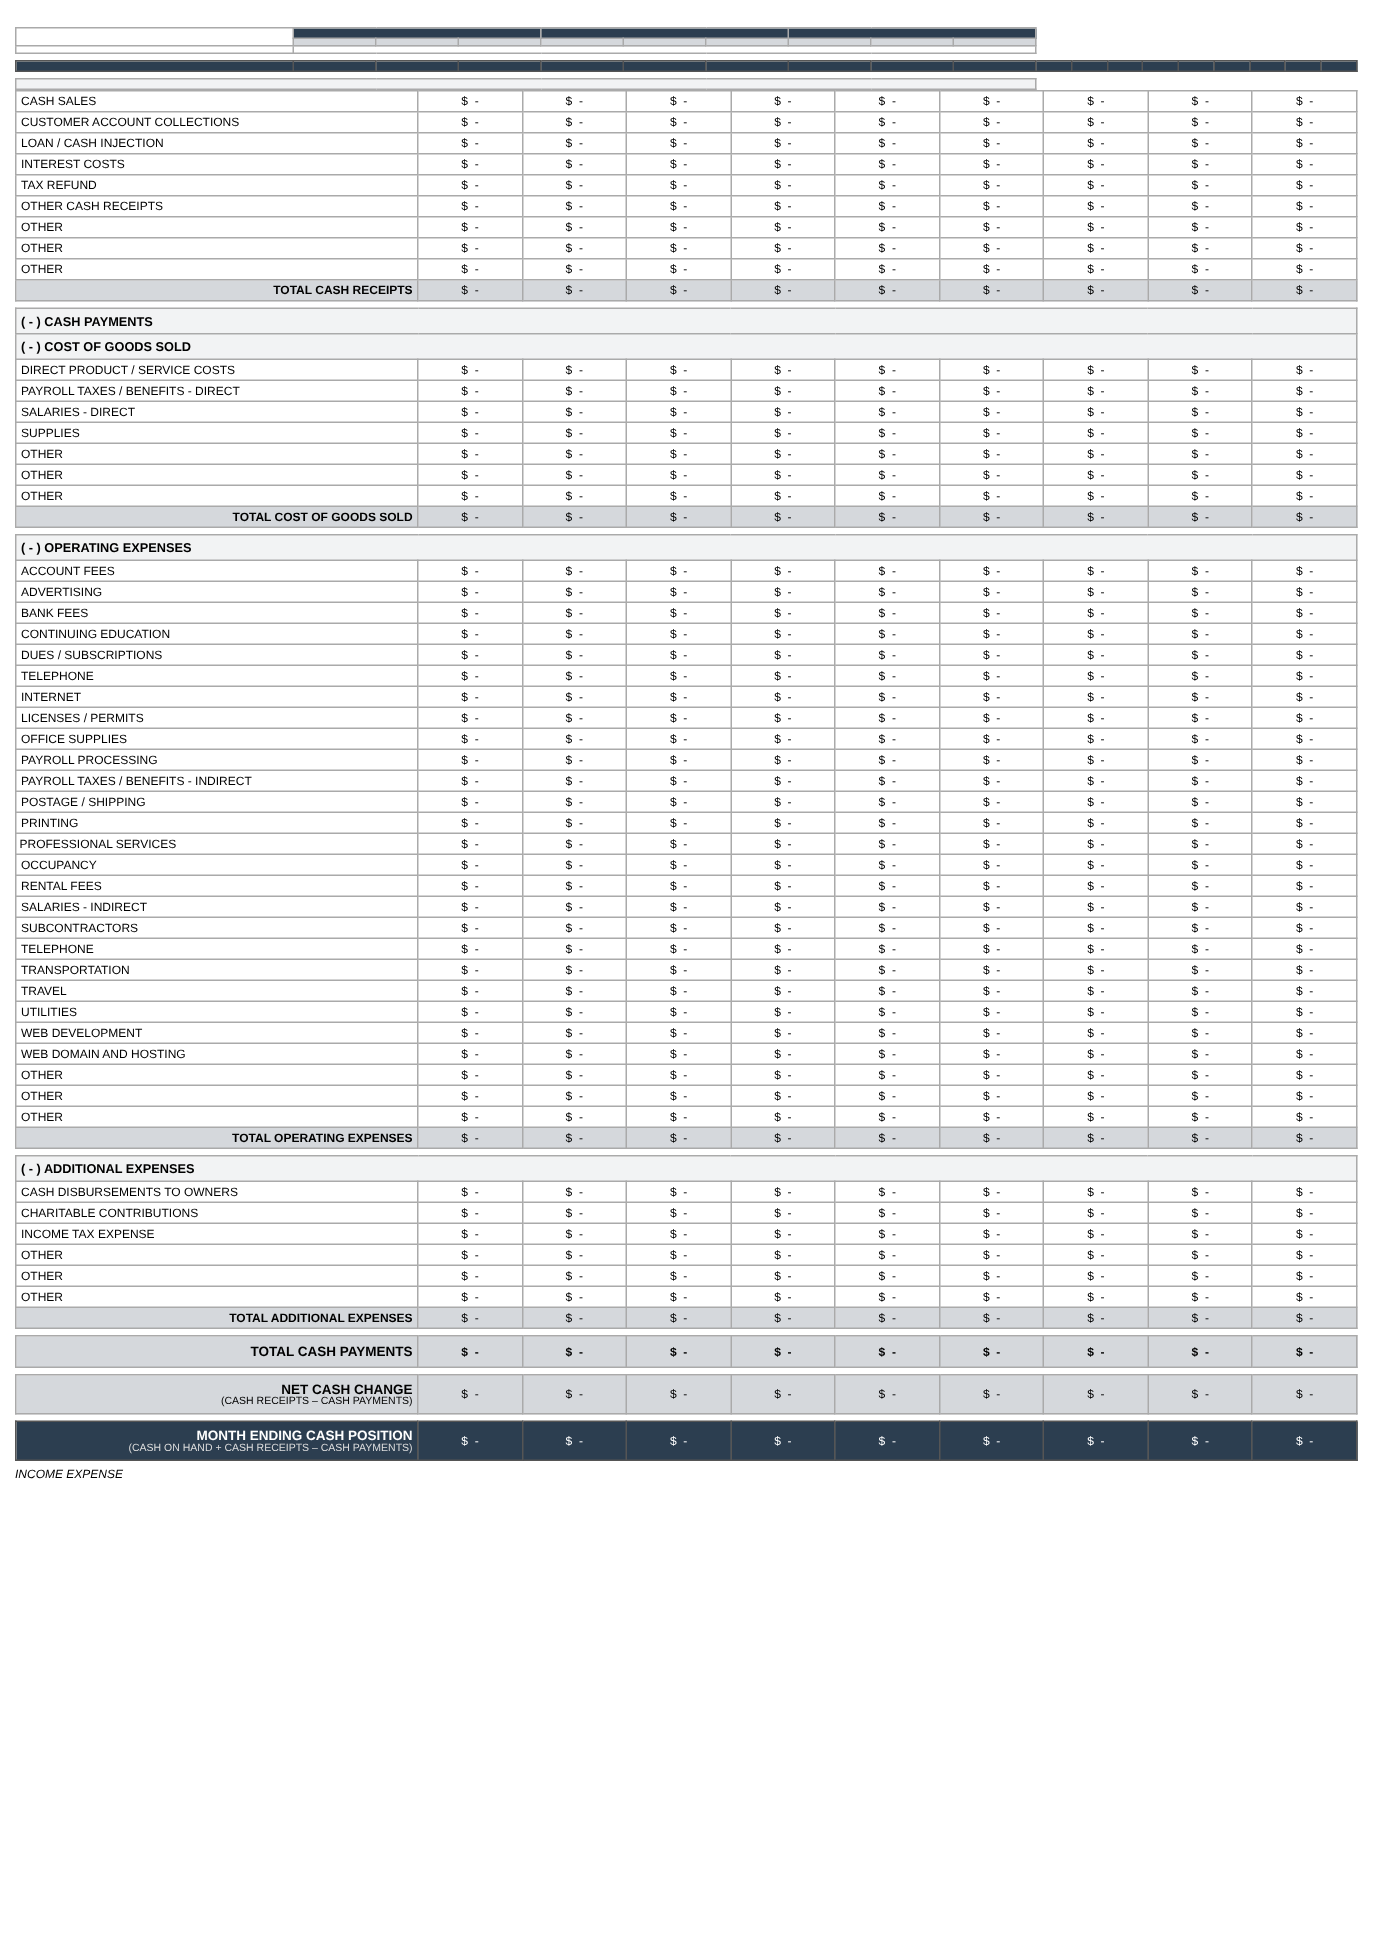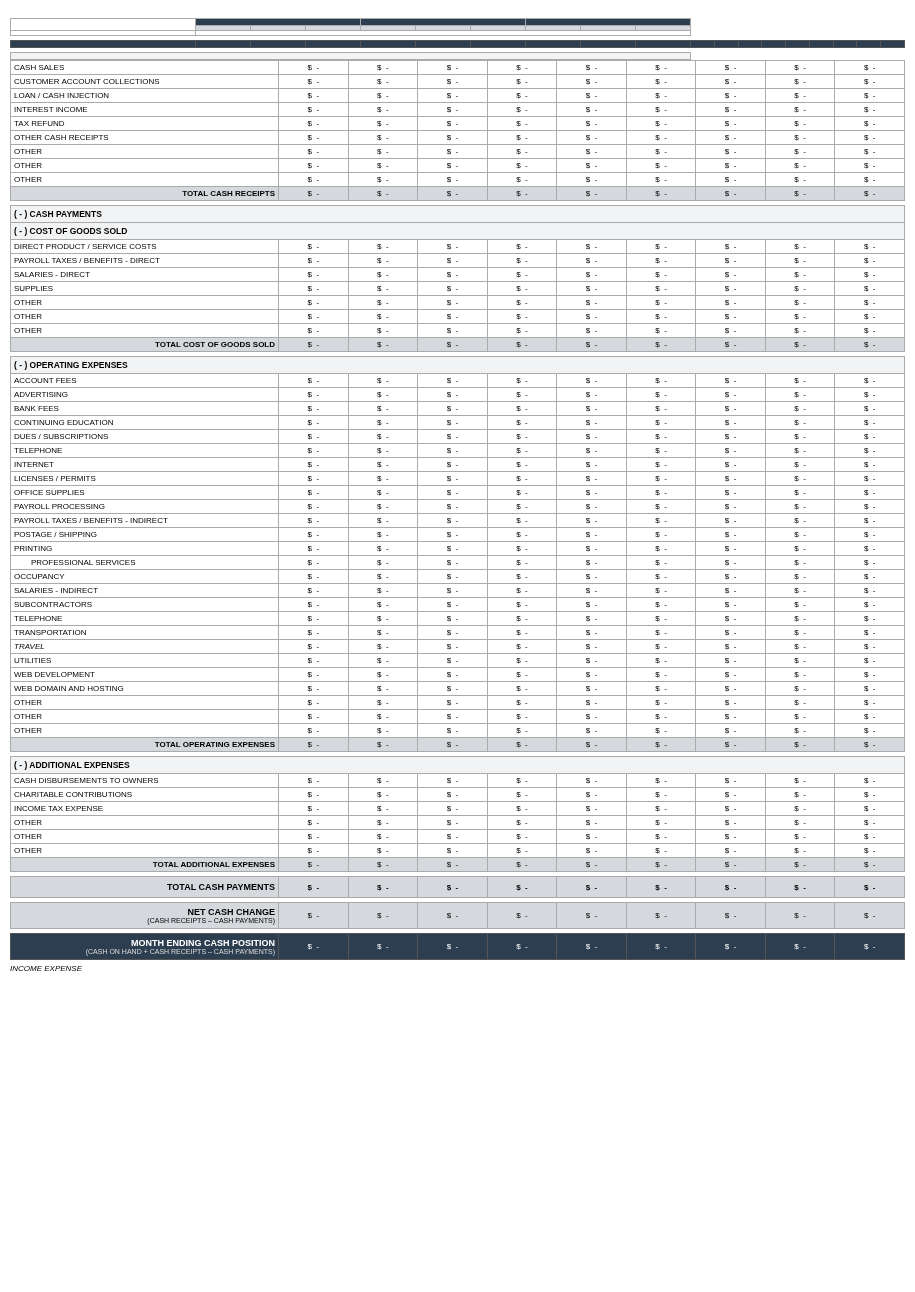--- a/index.html
+++ b/index.html
@@ -145,21 +145,21 @@
         <td style="text-align:center;font-size:8px;">$ &nbsp;-</td>
         <td style="text-align:center;font-size:8px;">$ &nbsp;-</td>
         <td style="text-align:center;font-size:8px;">$ &nbsp;-</td>
         <td style="text-align:center;font-size:8px;">$ &nbsp;-</td>
         <td style="text-align:center;font-size:8px;">$ &nbsp;-</td>
         <td style="text-align:center;font-size:8px;">$ &nbsp;-</td>
         <td style="text-align:center;font-size:8px;">$ &nbsp;-</td>
         <td style="text-align:center;font-size:8px;">$ &nbsp;-</td>
       </tr>
       <tr>
-        <td style="font-size:8px;padding:2px 3px;">INTEREST INCOME</td>
+        <td style="font-size:8px;padding:2px 3px;">INTEREST COSTS</td>
         <td style="text-align:center;font-size:8px;">$ &nbsp;-</td>
         <td style="text-align:center;font-size:8px;">$ &nbsp;-</td>
         <td style="text-align:center;font-size:8px;">$ &nbsp;-</td>
         <td style="text-align:center;font-size:8px;">$ &nbsp;-</td>
         <td style="text-align:center;font-size:8px;">$ &nbsp;-</td>
         <td style="text-align:center;font-size:8px;">$ &nbsp;-</td>
         <td style="text-align:center;font-size:8px;">$ &nbsp;-</td>
         <td style="text-align:center;font-size:8px;">$ &nbsp;-</td>
         <td style="text-align:center;font-size:8px;">$ &nbsp;-</td>
       </tr>
@@ -496,21 +496,21 @@
         <td style="text-align:center;font-size:8px;">$ &nbsp;-</td>
         <td style="text-align:center;font-size:8px;">$ &nbsp;-</td>
         <td style="text-align:center;font-size:8px;">$ &nbsp;-</td>
         <td style="text-align:center;font-size:8px;">$ &nbsp;-</td>
         <td style="text-align:center;font-size:8px;">$ &nbsp;-</td>
         <td style="text-align:center;font-size:8px;">$ &nbsp;-</td>
         <td style="text-align:center;font-size:8px;">$ &nbsp;-</td>
         <td style="text-align:center;font-size:8px;">$ &nbsp;-</td>
       </tr>
       <tr>
-        <td style="font-size:8px;padding:2px 20px;margin-top:20px;">PROFESSIONAL SERVICES</td>
+        <td style="font-size:8px;padding:2px 2px;margin-top:20px;">PROFESSIONAL SERVICES</td>
         <td style="text-align:center;font-size:8px;">$ &nbsp;-</td>
         <td style="text-align:center;font-size:8px;">$ &nbsp;-</td>
         <td style="text-align:center;font-size:8px;">$ &nbsp;-</td>
         <td style="text-align:center;font-size:8px;">$ &nbsp;-</td>
         <td style="text-align:center;font-size:8px;">$ &nbsp;-</td>
         <td style="text-align:center;font-size:8px;">$ &nbsp;-</td>
         <td style="text-align:center;font-size:8px;">$ &nbsp;-</td>
         <td style="text-align:center;font-size:8px;">$ &nbsp;-</td>
         <td style="text-align:center;font-size:8px;">$ &nbsp;-</td>
       </tr>
@@ -520,20 +520,32 @@
         <td style="text-align:center;font-size:8px;">$ &nbsp;-</td>
         <td style="text-align:center;font-size:8px;">$ &nbsp;-</td>
         <td style="text-align:center;font-size:8px;">$ &nbsp;-</td>
         <td style="text-align:center;font-size:8px;">$ &nbsp;-</td>
         <td style="text-align:center;font-size:8px;">$ &nbsp;-</td>
         <td style="text-align:center;font-size:8px;">$ &nbsp;-</td>
         <td style="text-align:center;font-size:8px;">$ &nbsp;-</td>
         <td style="text-align:center;font-size:8px;">$ &nbsp;-</td>
       </tr>
       <tr>
+        <td style="font-size:8px;padding:2px 3px;">RENTAL FEES</td>
+        <td style="text-align:center;font-size:8px;">$ &nbsp;-</td>
+        <td style="text-align:center;font-size:8px;">$ &nbsp;-</td>
+        <td style="text-align:center;font-size:8px;">$ &nbsp;-</td>
+        <td style="text-align:center;font-size:8px;">$ &nbsp;-</td>
+        <td style="text-align:center;font-size:8px;">$ &nbsp;-</td>
+        <td style="text-align:center;font-size:8px;">$ &nbsp;-</td>
+        <td style="text-align:center;font-size:8px;">$ &nbsp;-</td>
+        <td style="text-align:center;font-size:8px;">$ &nbsp;-</td>
+        <td style="text-align:center;font-size:8px;">$ &nbsp;-</td>
+      </tr>
+      <tr>
         <td style="font-size:8px;padding:2px 3px;">SALARIES - INDIRECT</td>
         <td style="text-align:center;font-size:8px;">$ &nbsp;-</td>
         <td style="text-align:center;font-size:8px;">$ &nbsp;-</td>
         <td style="text-align:center;font-size:8px;">$ &nbsp;-</td>
         <td style="text-align:center;font-size:8px;">$ &nbsp;-</td>
         <td style="text-align:center;font-size:8px;">$ &nbsp;-</td>
         <td style="text-align:center;font-size:8px;">$ &nbsp;-</td>
         <td style="text-align:center;font-size:8px;">$ &nbsp;-</td>
         <td style="text-align:center;font-size:8px;">$ &nbsp;-</td>
         <td style="text-align:center;font-size:8px;">$ &nbsp;-</td>
@@ -568,21 +580,21 @@
         <td style="text-align:center;font-size:8px;">$ &nbsp;-</td>
         <td style="text-align:center;font-size:8px;">$ &nbsp;-</td>
         <td style="text-align:center;font-size:8px;">$ &nbsp;-</td>
         <td style="text-align:center;font-size:8px;">$ &nbsp;-</td>
         <td style="text-align:center;font-size:8px;">$ &nbsp;-</td>
         <td style="text-align:center;font-size:8px;">$ &nbsp;-</td>
         <td style="text-align:center;font-size:8px;">$ &nbsp;-</td>
         <td style="text-align:center;font-size:8px;">$ &nbsp;-</td>
       </tr>
       <tr>
-        <td style="font-size:8px;padding:2px 3px;font-style:italic;">TRAVEL</td>
+        <td style="font-size:8px;padding:2px 3px;">TRAVEL</td>
         <td style="text-align:center;font-size:8px;">$ &nbsp;-</td>
         <td style="text-align:center;font-size:8px;">$ &nbsp;-</td>
         <td style="text-align:center;font-size:8px;">$ &nbsp;-</td>
         <td style="text-align:center;font-size:8px;">$ &nbsp;-</td>
         <td style="text-align:center;font-size:8px;">$ &nbsp;-</td>
         <td style="text-align:center;font-size:8px;">$ &nbsp;-</td>
         <td style="text-align:center;font-size:8px;">$ &nbsp;-</td>
         <td style="text-align:center;font-size:8px;">$ &nbsp;-</td>
         <td style="text-align:center;font-size:8px;">$ &nbsp;-</td>
       </tr>

